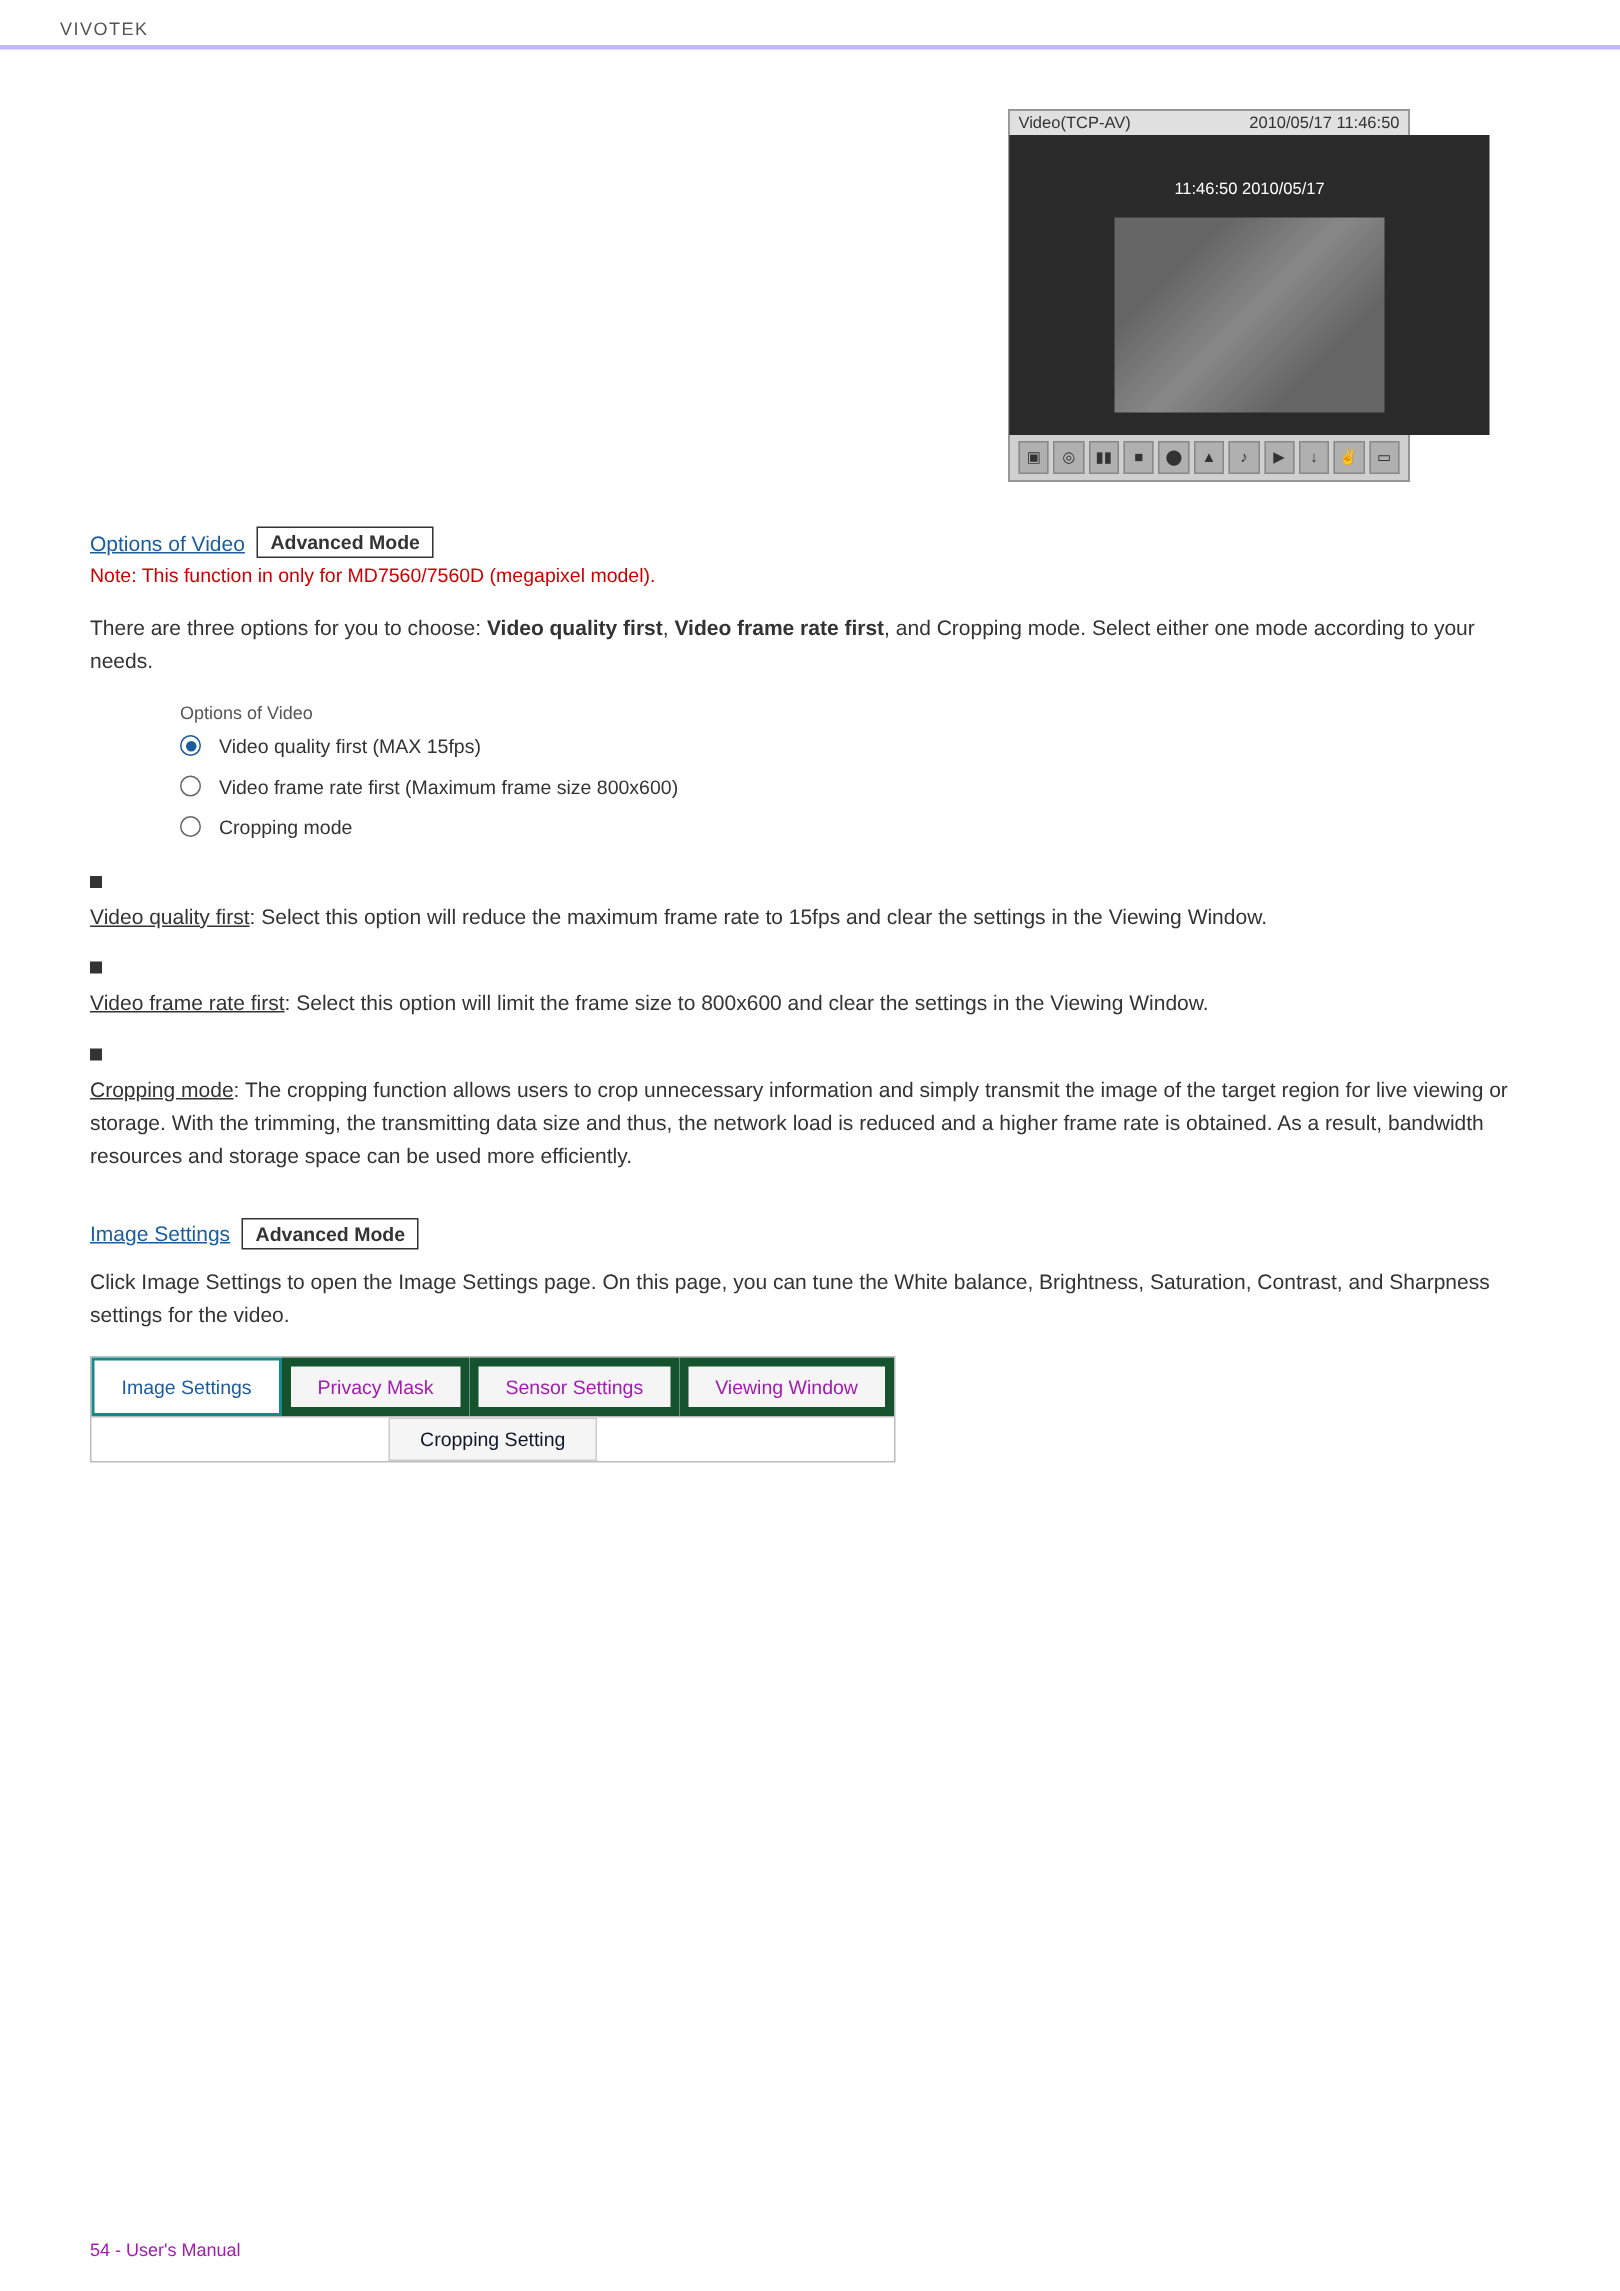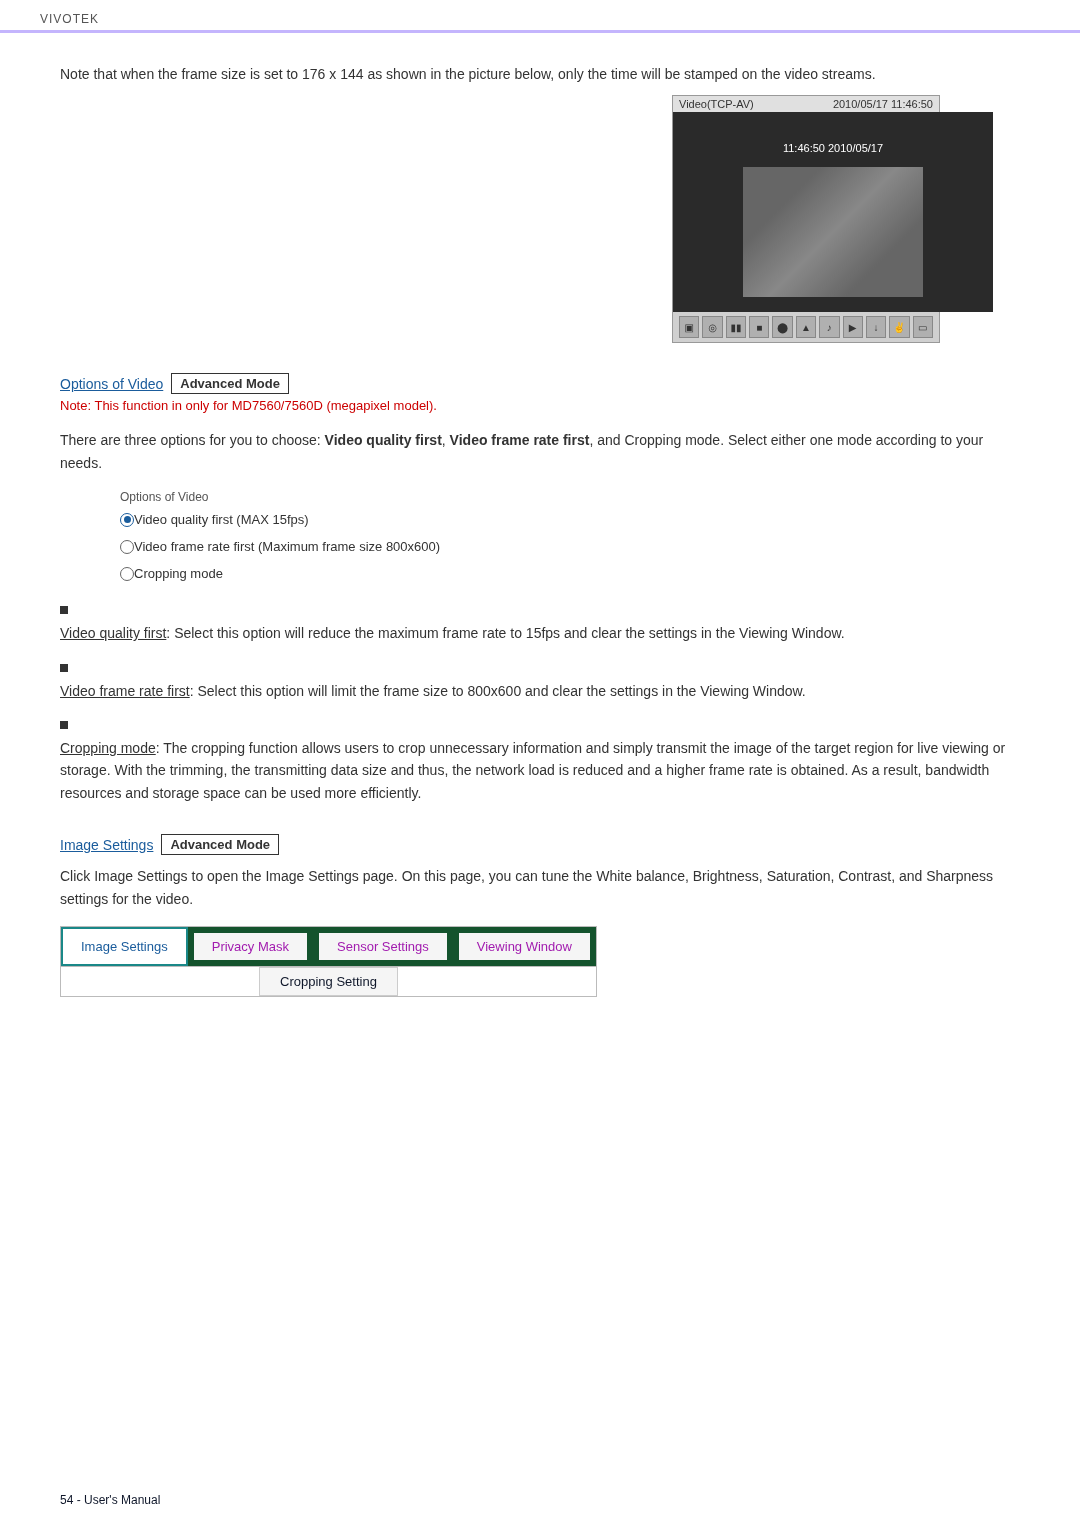--- a/index.html
+++ b/index.html
@@ -162,21 +162,21 @@
 
     .options-title {
       font-size: 12px;
       color: #555;
       margin-bottom: 8px;
     }
 
     .radio-option {
       display: flex;
       align-items: center;
-      gap: 0;
+      gap: 12px;
       margin-bottom: 12px;
       font-size: 13px;
       color: #333;
     }
 
     .radio-circle {
       width: 14px;
       height: 14px;
       border-radius: 50%;
       border: 1.5px solid #666;
@@ -270,37 +270,36 @@
       color: #0f172a;
       cursor: pointer;
       margin-top: 0;
     }
 
     .page-footer {
       position: absolute;
       bottom: 20px;
       left: 60px;
       font-size: 12px;
-      color: #0f172a;
+      color: #a21caf;
     }
 
     .text-intro-block {
       margin-bottom: 4px;
     }
   </style>
 </head>
 <body>
 
 <div class="page-header">
   <span class="brand-name">VIVOTEK</span>
 </div>
 
 <div class="page-content">
 
-  <p class="intro-text">Note that when the frame size is set to 176 x 144 as shown in the picture below, only the time will be stamped on the video streams.</p>
 
   <div class="video-preview-container">
     <div class="video-preview-wrapper">
       <div class="video-preview">
         <div class="video-header-bar">
           <span>Video(TCP-AV)</span>
           <span>2010/05/17  11:46:50</span>
         </div>
         <div class="video-frame">
           <div class="video-timestamp">11:46:50 2010/05/17</div>

